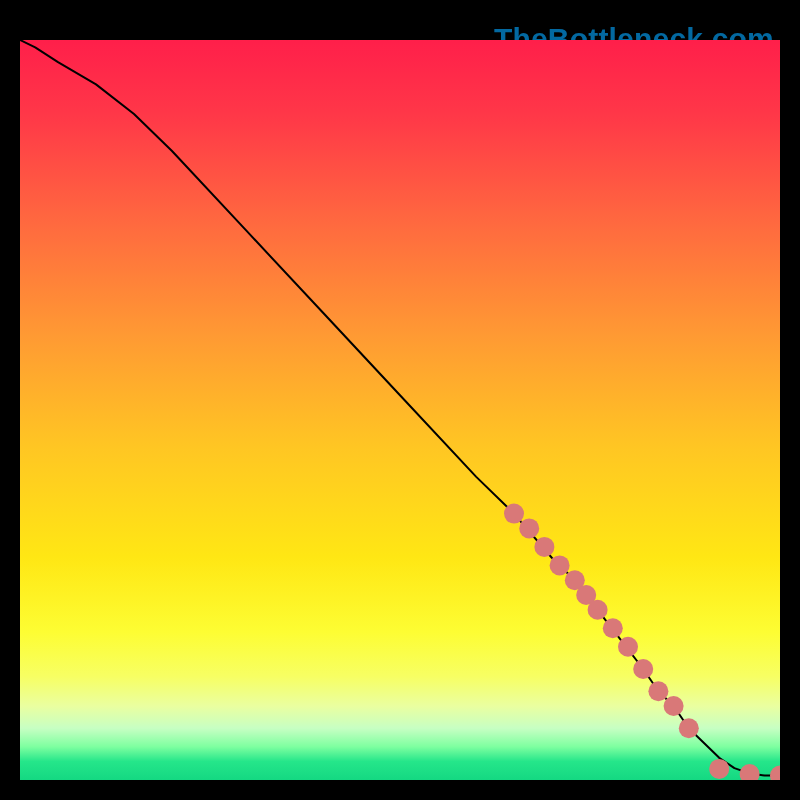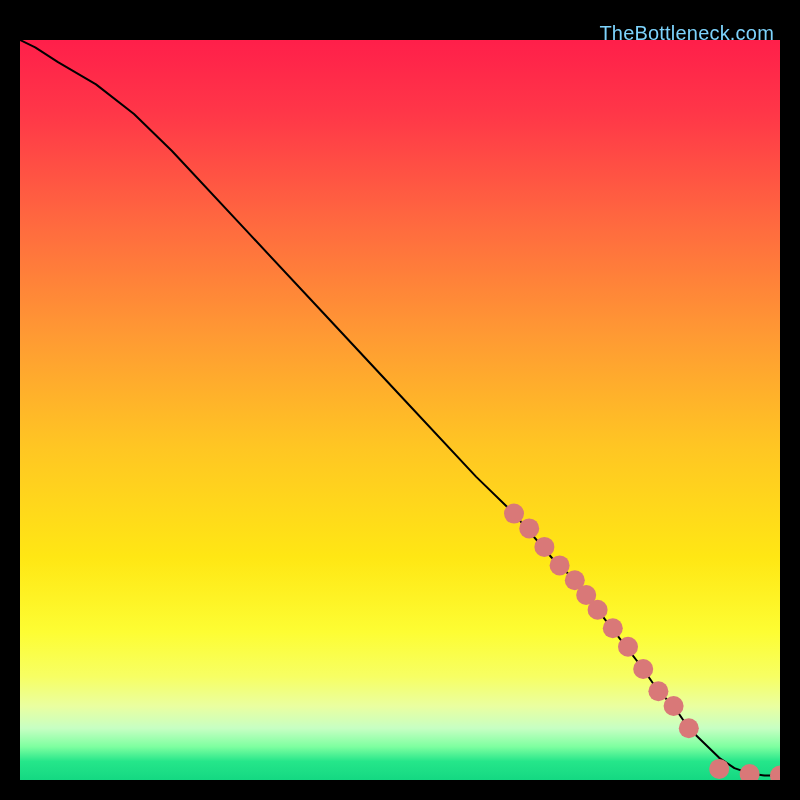--- a/index.html
+++ b/index.html
@@ -10,23 +10,23 @@
     top: 20px;
     width: 760px;
     height: 760px;
     background: #000;
   }
   .watermark {
     position: absolute;
     right: 6px;
     top: 2px;
     font-family: Arial, Helvetica, sans-serif;
-    font-size: 20px;
-    font-weight: 400;
-    color: #7dd3fc;
+    font-size: 30px;
+    font-weight: 700;
+    color: #0369a1;
     letter-spacing: 0.2px;
     user-select: none;
   }
   .plot {
     position: absolute;
     left: 0;
     top: 20px;   
     width: 760px;
     height: 740px;
   }

